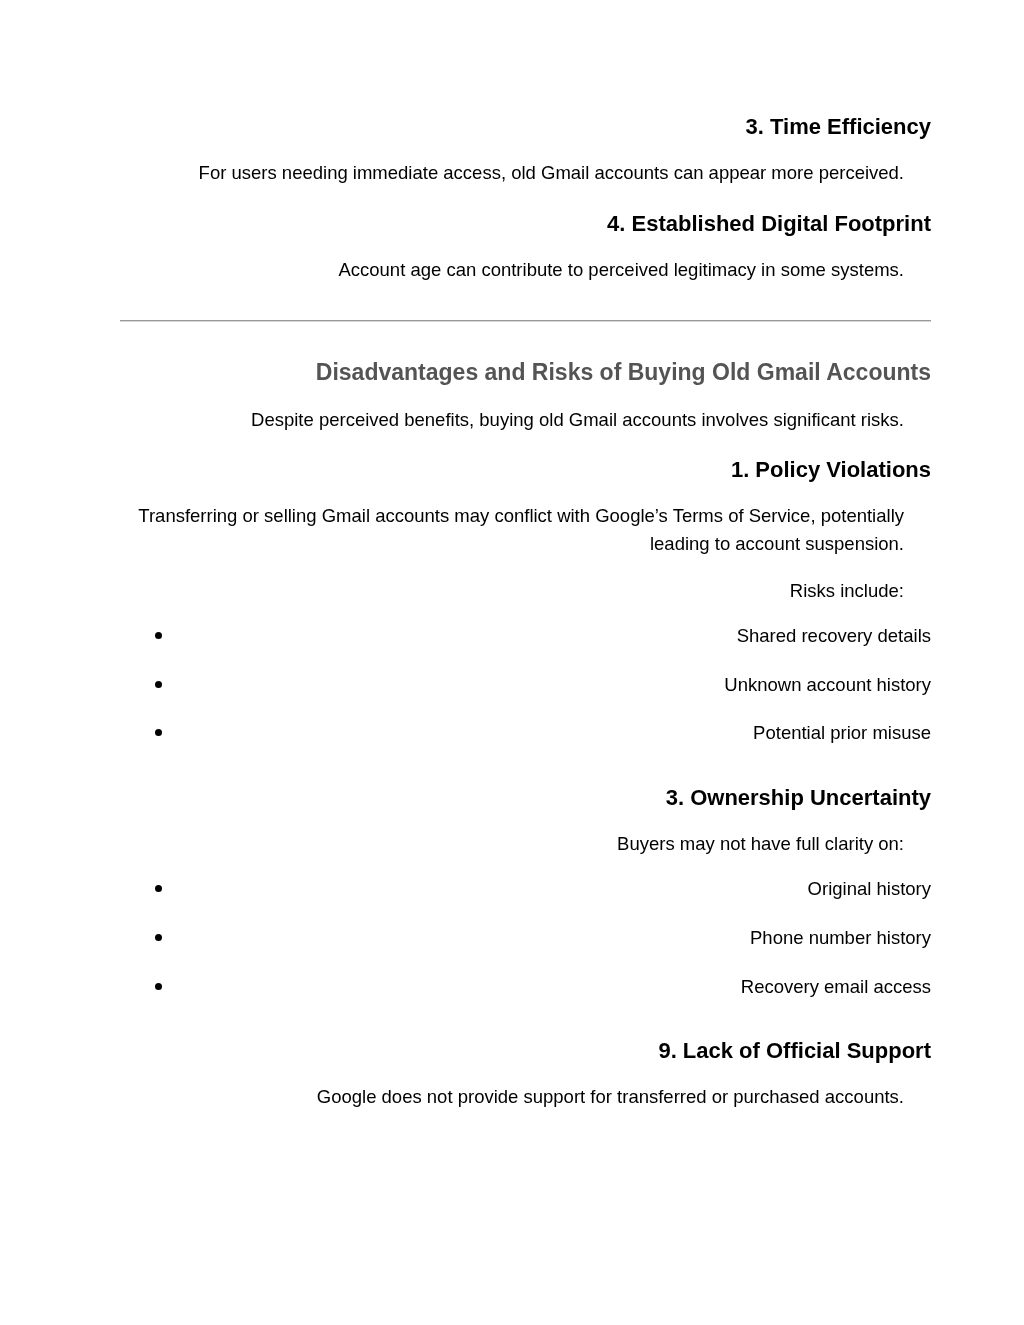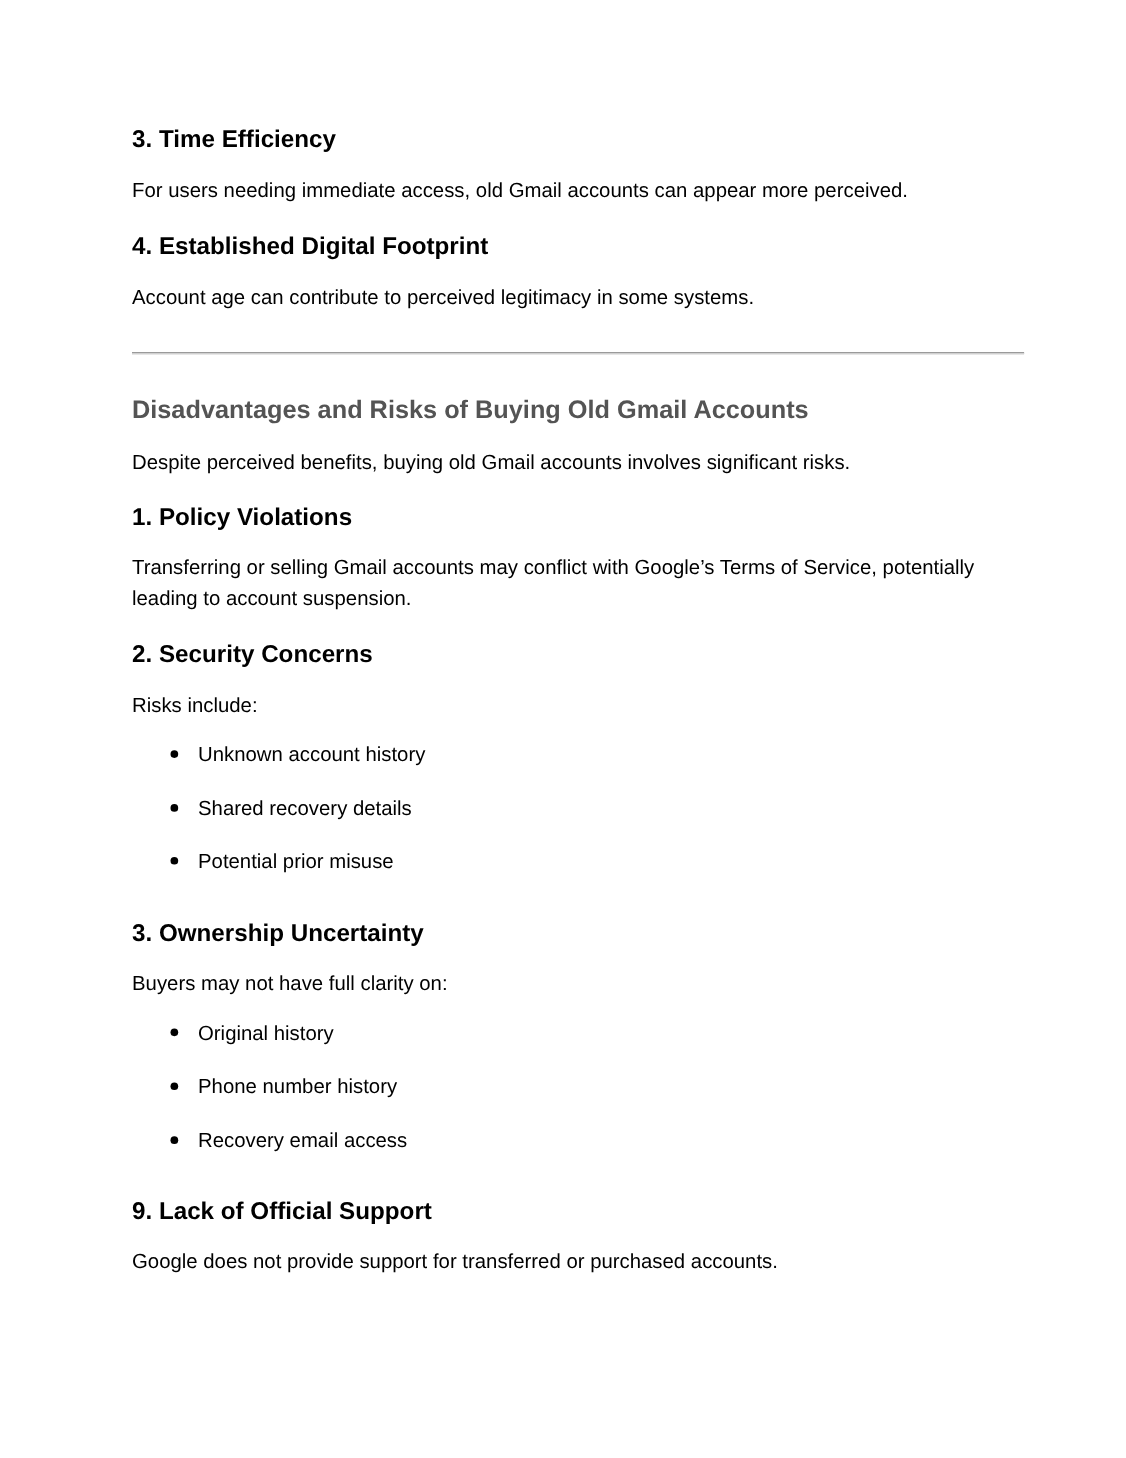--- a/index.html
+++ b/index.html
@@ -6,20 +6,21 @@
   html, body { background: #ffffff; }
   .page {
     position: relative;
     width: 1024px;
     height: 1325px;
     background: #ffffff;
     padding: 113px 93px 0 120px;
     font-family: "Liberation Sans", "DejaVu Sans", sans-serif;
     color: #000000;
     overflow: hidden;
+    text-align: right;
   }
   .h3 {
     font-size: 22px;
     line-height: 27px;
     font-weight: 700;
     color: #000000;
     margin-top: 23px;
   }
   .h3.first { margin-top: 0; }
   .h3.after-list { margin-top: 37px; }
@@ -84,32 +85,31 @@
   <hr class="divider">
 
   <div class="h2">Disadvantages and Risks of Buying Old Gmail Accounts</div>
 
   <p class="para">Despite perceived benefits, buying old Gmail accounts involves significant risks.</p>
 
   <div class="h3">1. Policy Violations</div>
 
   <p class="para">Transferring or selling Gmail accounts may conflict with Google’s Terms of Service, potentially leading to account suspension.</p>
 
-  <div class="h3">2. Security Concerns</div>
 
   <p class="para">Risks include:</p>
 
   <ul class="bullets">
     <li>
       <span class="bullet-dot"></span>
-      <span>Unknown account history</span>
+      <span>Shared recovery details</span>
     </li>
     <li>
       <span class="bullet-dot"></span>
-      <span>Shared recovery details</span>
+      <span>Unknown account history</span>
     </li>
     <li>
       <span class="bullet-dot"></span>
       <span>Potential prior misuse</span>
     </li>
   </ul>
 
   <div class="h3 after-list">3. Ownership Uncertainty</div>
 
   <p class="para">Buyers may not have full clarity on:</p>

